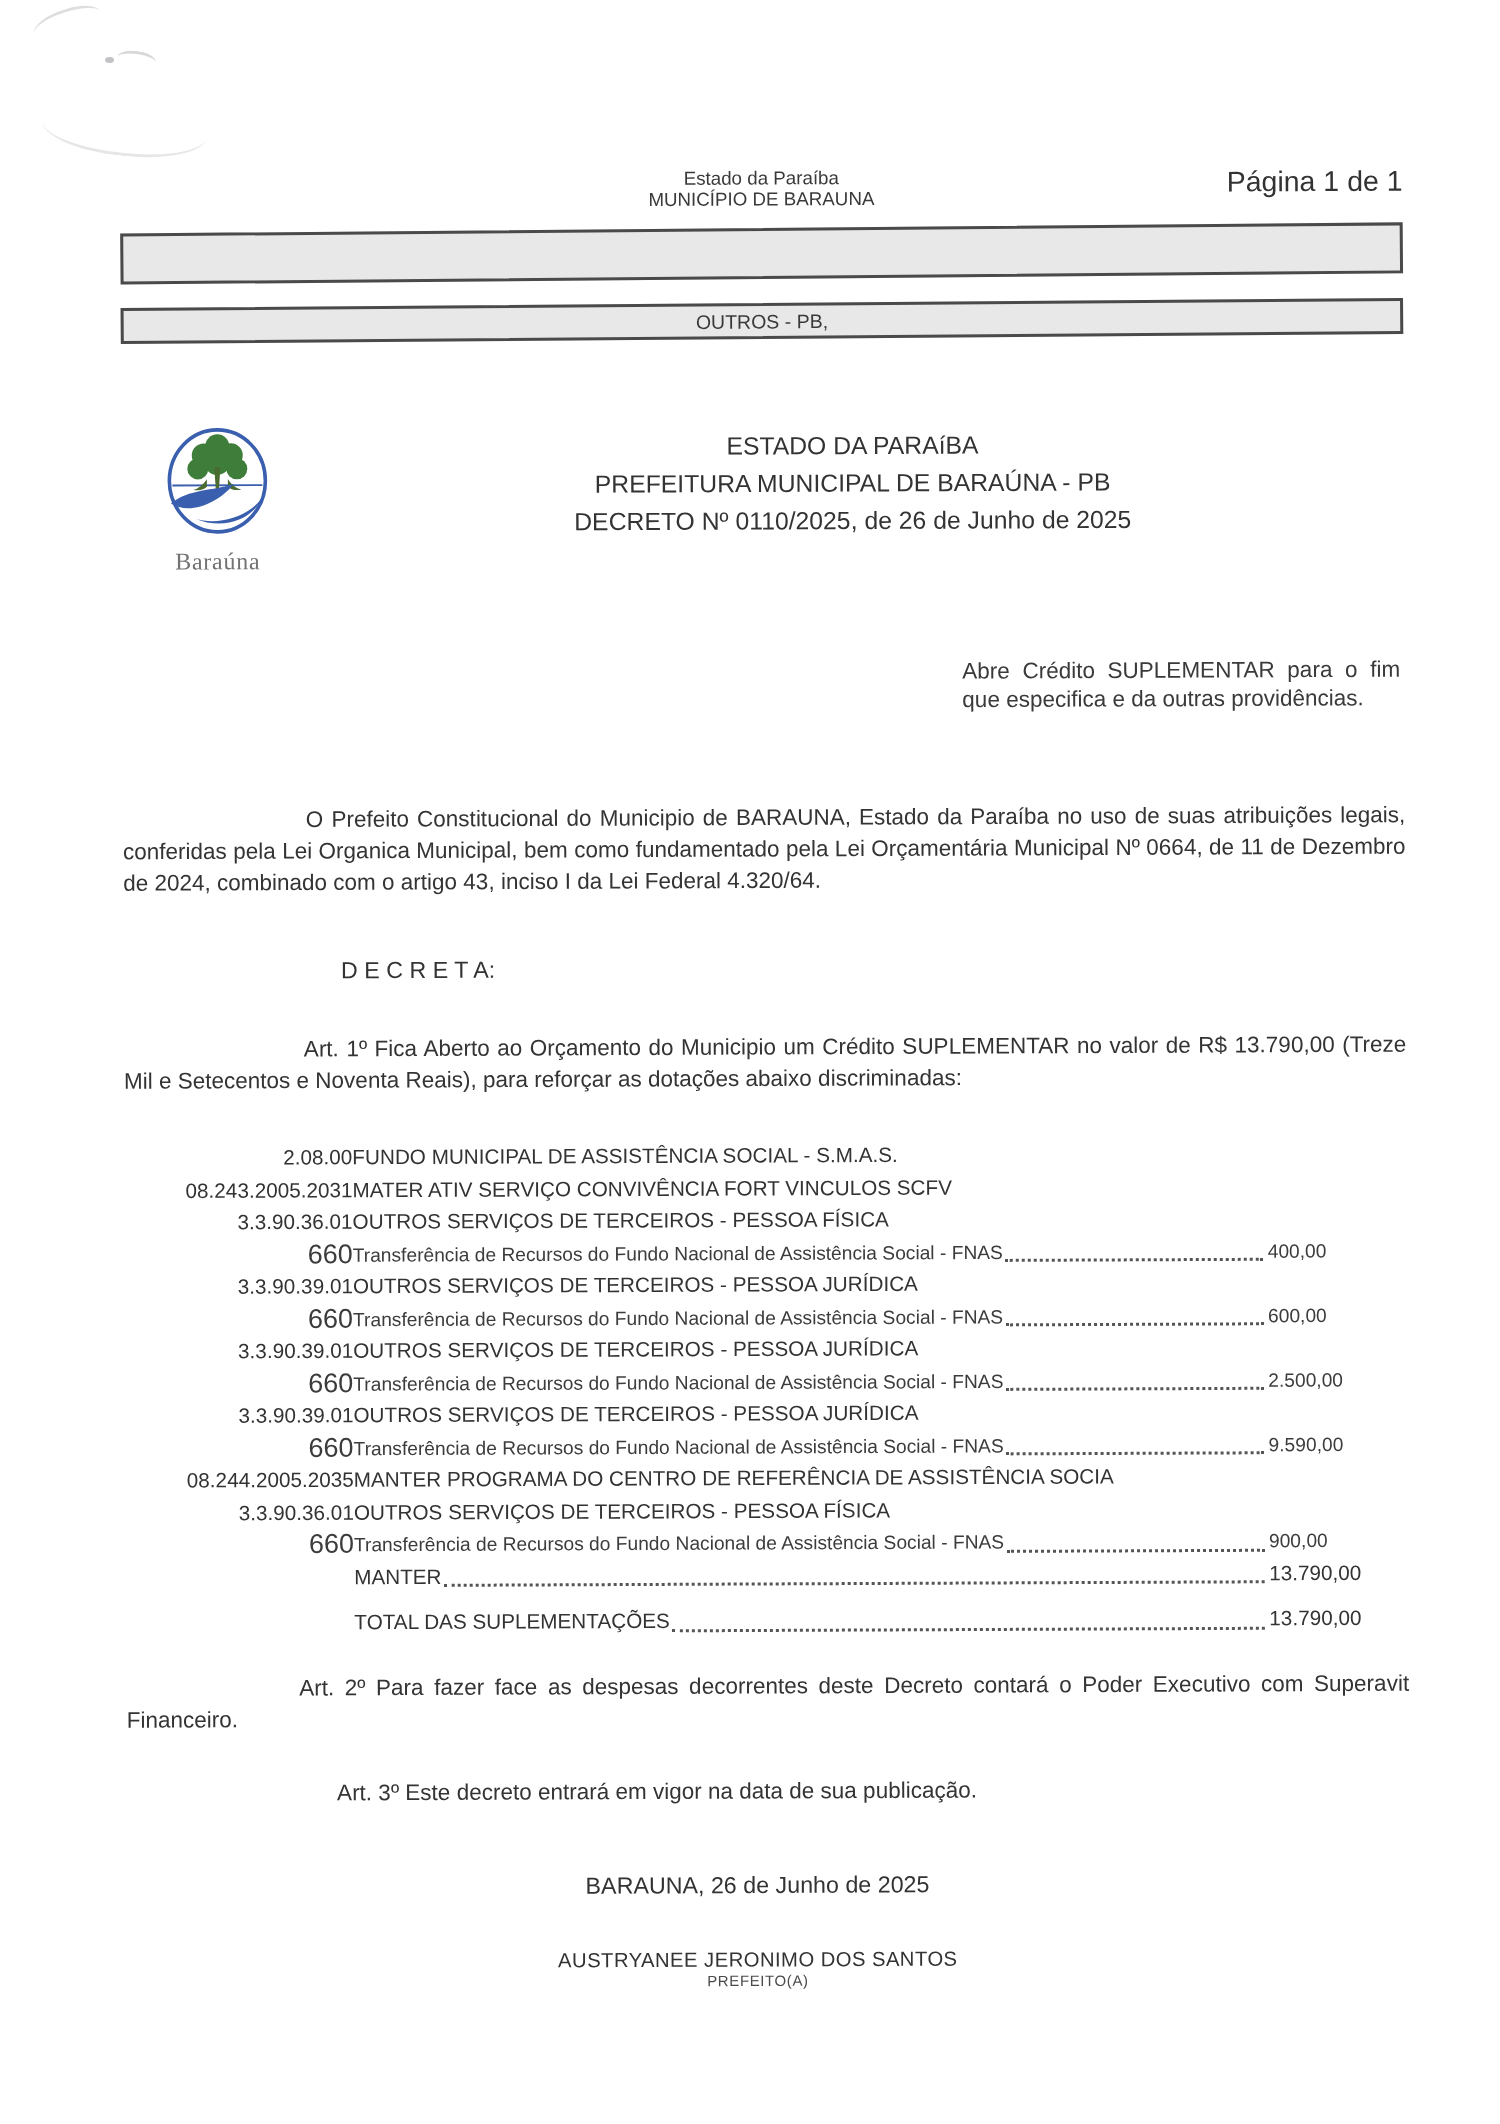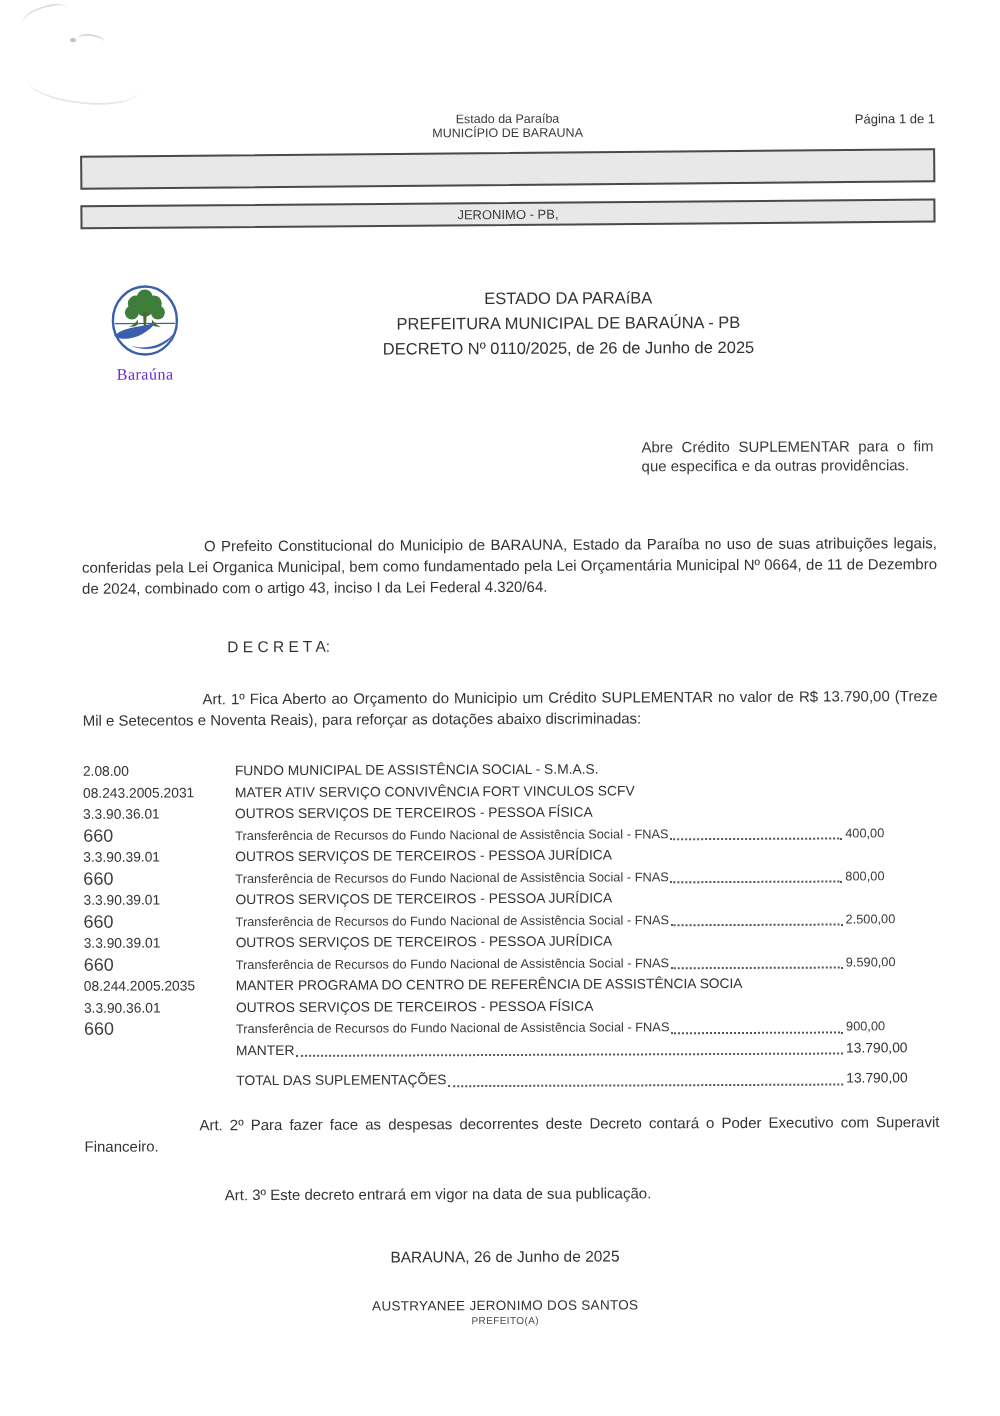--- a/index.html
+++ b/index.html
@@ -14,48 +14,48 @@
   
   .scan-mark{position:absolute;border:0;pointer-events:none;}
   .m1{left:22px;top:6px;width:46px;height:16px;border-top:2px solid #c9c9cc;border-radius:50%;transform:rotate(-18deg);opacity:.6;}
   .m2{left:78px;top:34px;width:26px;height:10px;border-top:2px solid #b9b9bd;border-radius:50%;transform:rotate(8deg);opacity:.55;}
   .m3{left:70px;top:38px;width:6px;height:4px;background:#9a9aa0;border-radius:50%;opacity:.6;}
   .m4{left:28px;top:68px;width:110px;height:34px;border-bottom:2px solid #cfcfd3;border-radius:50%;transform:rotate(6deg);opacity:.5;}
 
   
   .doc-header{position:relative;margin:112px 65px 0 80px;height:34px;}
   .hdr-center{position:absolute;left:0;right:0;text-align:center;font-size:12.5px;line-height:14px;color:#3a3a3a;}
-  .hdr-right{position:absolute;right:0;top:1px;font-size:13px;color:#333;}
+  .hdr-right{position:absolute;right:0;top:1px;font-size:19px;color:#333;}
 
   .bar{margin:0 65px 0 80px;background:#e8e8e8;border:2px solid #4a4a4a;box-sizing:border-box;}
   .bar1{margin-top:6px;height:34px;transform:rotate(-0.25deg);}
   .bar2{margin-top:16px;height:24px;transform:rotate(-0.2deg);
         display:flex;align-items:center;justify-content:center;
         font-size:13px;color:#3a3a3a;}
 
   
   .title-row{display:flex;margin:56px 65px 0 80px;}
   .logo-wrap{width:120px;flex:0 0 120px;text-align:center;padding-left:8px;box-sizing:border-box;}
-  .logo-caption{font-family:"Liberation Serif", serif;color:#6d28d9;font-size:16px;margin-top:-2px;letter-spacing:.5px;}
+  .logo-caption{font-family:"Liberation Serif", serif;color:#737373;font-size:16px;margin-top:-2px;letter-spacing:.5px;}
   .title-block{flex:1;text-align:center;font-size:16.5px;line-height:25px;color:#333;padding-top:4px;}
 
   
   .summary{width:292px;margin:56px 68px 0 auto;text-align:justify;font-size:15px;line-height:19px;color:#3a3a3a;}
 
   p.body-par{margin:0 65px 0 80px;text-align:justify;font-size:15px;line-height:21px;color:#343434;}
   .preamble{margin-top:58px !important;text-indent:122px;}
   .decreta{margin:40px 0 0 225px;font-size:15.5px;color:#333;}
   .art1{margin-top:32px !important;text-indent:120px;}
   .art2{margin-top:22px !important;text-indent:115px;}
   .art3{margin:30px 65px 0 80px;font-size:15px;color:#343434;text-indent:140px;}
 
   
   .budget{margin:30px 48px 0 80px;}
   .brow{display:flex;align-items:flex-end;line-height:21.5px;}
-  .bcode{flex:0 0 152px;padding-right:10px;box-sizing:border-box;white-space:nowrap;}
+  .bcode{flex:0 0 152px;text-align:right;padding-right:0;box-sizing:border-box;white-space:nowrap;}
   .bdesc{flex:1;display:flex;align-items:flex-end;min-width:0;}
   .btxt{white-space:nowrap;}
   .leader{flex:1;border-bottom:2px dotted #555;margin:0 3px 4px 2px;min-width:12px;}
   .bval{flex:0 0 110px;white-space:nowrap;}
   .brow.program{font-size:13.8px;color:#333;}
   .brow.program .bval{visibility:hidden;}
   .brow.detail{font-size:12.8px;color:#3c3c3c;}
   .brow.detail .bcode{font-size:18px;}
   .brow.total{font-size:13.8px;color:#333;}
   .brow.total-last{margin-top:9px;}
@@ -80,21 +80,21 @@
     <div class="doc-header">
       <div class="hdr-center">
         <div>Estado da Paraíba</div>
         <div>MUNICÍPIO DE BARAUNA</div>
       </div>
       <div class="hdr-right">Página 1 de 1</div>
     </div>
 
     <div class="bar bar1"></div>
     <div class="bar bar2">
-      <span>JERONIMO - PB,</span>
+      <span>OUTROS - PB,</span>
     </div>
 
     <div class="title-row">
       <div class="logo-wrap">
         <span>
           <svg width="74" height="80" viewBox="0 0 74 80" aria-hidden="true">
             <ellipse cx="37" cy="37" rx="32" ry="34" fill="#ffffff" stroke="#3a5fae" stroke-width="2.4"></ellipse>
             <path d="M7 40 H67" stroke="#3a5fae" stroke-width="1.2" fill="none"></path>
             <g fill="#3f7d3a">
               <circle cx="37" cy="14" r="8"></circle>
@@ -164,21 +164,21 @@
             <span class="btxt">OUTROS SERVIÇOS DE TERCEIROS -  PESSOA JURÍDICA</span>
           </span>
           <span class="bval">0</span>
         </div>
         <div class="brow detail">
           <span class="bcode">660</span>
           <span class="bdesc">
             <span class="btxt">Transferência de Recursos do Fundo Nacional de Assistência Social - FNAS</span>
             <span class="leader"></span>
           </span>
-          <span class="bval">800,00</span>
+          <span class="bval">600,00</span>
         </div>
         <div class="brow program">
           <span class="bcode">3.3.90.39.01</span>
           <span class="bdesc">
             <span class="btxt">OUTROS SERVIÇOS DE TERCEIROS -  PESSOA JURÍDICA</span>
           </span>
           <span class="bval">0</span>
         </div>
         <div class="brow detail">
           <span class="bcode">660</span>

